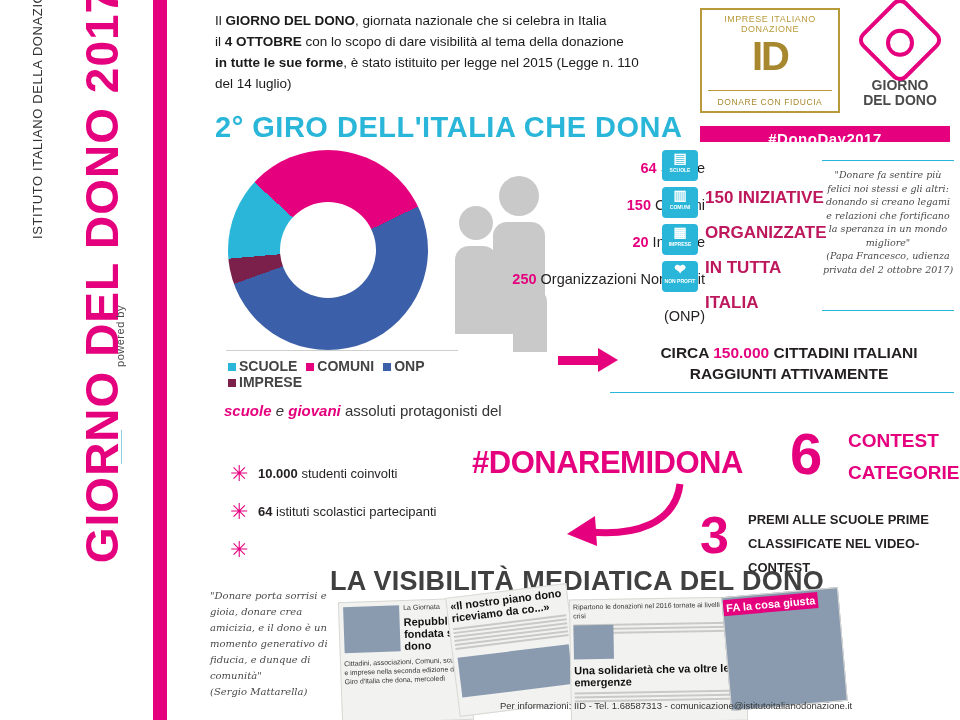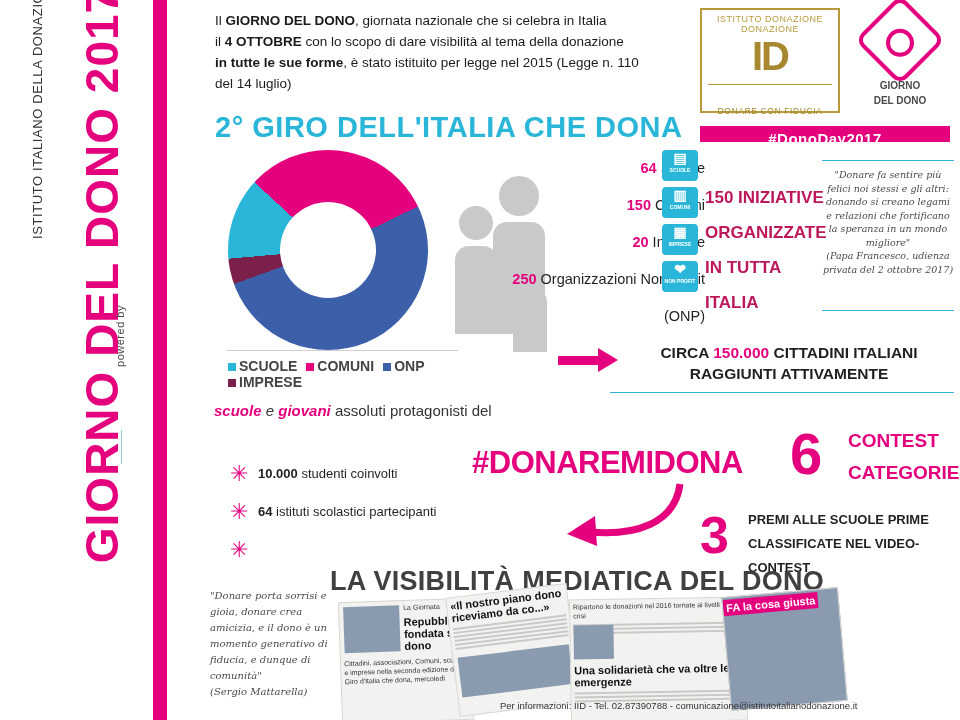--- a/index.html
+++ b/index.html
@@ -25,27 +25,27 @@
   .intro{position:absolute;left:215px;top:10px;width:480px;font-size:13.5px;line-height:21px;color:#1b1b1b;}
   .intro b{font-weight:bold;}
 
   
   .logobox{position:absolute;left:700px;top:8px;width:250px;height:110px;}
   .iid-logo{position:absolute;left:0;top:0;width:140px;height:105px;border:2px solid #b99a3a;
       box-sizing:border-box;text-align:center;}
   .iid-logo .ring{font-size:9px;color:#b99a3a;letter-spacing:.5px;margin-top:4px;}
   .iid-logo .idtxt{font-size:40px;font-weight:bold;color:#a8882e;line-height:44px;letter-spacing:-2px;}
   .iid-logo .sub{font-size:8.5px;color:#a8882e;letter-spacing:.6px;border-top:1px solid #b99a3a;
-      margin:6px 6px 0;padding-top:21px;}
+      margin:12px 6px 0;padding-top:6px;}
   .gdd-logo{position:absolute;left:150px;top:0;width:100px;height:105px;}
   .gdd-logo .diamond{width:56px;height:56px;margin:0 auto;border:4px solid #e5007e;
       border-radius:10px;transform:rotate(45deg);position:relative;}
   .gdd-logo .diamond:after{content:"";position:absolute;left:16px;top:16px;width:20px;height:20px;
       border:4px solid #e5007e;border-radius:50%;}
-  .gdd-logo .txt{text-align:center;font-size:10px;font-weight:bold;color:#4a4a4a;line-height:15px;margin-top:6px;}
+  .gdd-logo .txt{text-align:center;font-size:14px;font-weight:bold;color:#4a4a4a;line-height:15px;margin-top:6px;}
   .hashtag-bar{position:absolute;left:700px;top:126px;width:250px;height:16px;background:#e5007e;
       color:#fff;font-size:15px;font-weight:bold;text-align:center;line-height:26px;letter-spacing:.5px;}
 
   
   .giro{position:absolute;left:215px;top:105px;font-size:29px;font-weight:bold;color:#29b6d8;letter-spacing:.5px;margin-top:6px;}
 
   
   .donut-wrap{position:absolute;left:228px;top:150px;width:210px;height:230px;}
   .donut{position:absolute;left:0;top:0;width:200px;height:200px;border-radius:50%;}
   .donut .hole{position:absolute;left:52px;top:52px;width:96px;height:96px;border-radius:50%;background:#fff;}
@@ -83,21 +83,21 @@
   .arrow1{position:absolute;left:558px;top:348px;width:60px;height:24px;}
   .arrow1 .shaft{position:absolute;left:0;top:8px;width:42px;height:9px;background:#e5007e;}
   .arrow1 .head{position:absolute;left:40px;top:0;width:0;height:0;
       border-top:12px solid transparent;border-bottom:12px solid transparent;border-left:20px solid #e5007e;}
   .circa{position:absolute;left:624px;top:342px;width:330px;text-align:center;font-size:15.5px;
       font-weight:bold;line-height:21px;color:#231f20;}
   .circa .n{color:#e5007e;}
   .circa-line{position:absolute;left:610px;top:392px;width:344px;height:1px;background:#29b6d8;}
 
   
-  .scuole-txt{position:absolute;left:214px;top:400px;width:300px;font-size:15px;line-height:21px;color:#333;}
+  .scuole-txt{position:absolute;left:224px;top:400px;width:300px;font-size:15px;line-height:21px;color:#333;}
   .scuole-txt .hi{color:#e5007e;font-style:italic;font-weight:bold;}
   .scuole-txt .it{font-style:italic;}
   .bullets{position:absolute;left:230px;top:455px;width:300px;font-size:13px;line-height:20px;}
   .bullet{display:flex;align-items:center;height:38px;}
   .aster{color:#e5007e;font-size:22px;width:28px;}
   .bullets .n{font-weight:bold;}
 
   
   .hash-big{position:absolute;left:472px;top:445px;font-size:31px;font-weight:bold;color:#e5007e;letter-spacing:-.5px;}
   .curve-arrow{position:absolute;left:555px;top:478px;width:130px;height:70px;}
@@ -148,21 +148,21 @@
 
   <div class="intro">
     <span>Il </span><b>GIORNO DEL DONO</b><span>, giornata nazionale che si celebra in Italia</span><br>
     <span>il </span><b>4 OTTOBRE</b><span> con lo scopo di dare visibilità al tema della donazione</span><br>
     <b>in tutte le sue forme</b><span>, è stato istituito per legge nel 2015 (Legge n. 110</span><br>
     <span>del 14 luglio)</span>
   </div>
 
   <div class="logobox">
     <div class="iid-logo">
-      <div class="ring">ISTITUTO DONAZIONE DONAZIONE</div>
+      <div class="ring">IMPRESE ITALIANO DONAZIONE</div>
       <div class="idtxt">ID</div>
       <div class="sub">DONARE CON FIDUCIA</div>
     </div>
     <div class="gdd-logo">
       <div class="diamond"></div>
       <div class="txt">
         <div>GIORNO</div>
         <div>DEL DONO</div>
       </div>
     </div>
@@ -295,14 +295,14 @@
           <div></div>
           <div></div>
           <div></div>
         </div>
     </div>
     <div class="clip photo" style="left:386px;top:2px;width:115px;height:112px;transform:rotate(-5deg);">
       <div class="big" style="color:#fff;background:#e5007e;display:inline-block;">FA la cosa giusta</div>
     </div>
   </div>
 
-  <div class="footer">Per informazioni: IID - Tel. 02.87390788 - comunicazione@istitutoitalianodonazione.it</div>
+  <div class="footer">Per informazioni: IID - Tel. 1.68587313 - comunicazione@istitutoitalianodonazione.it</div>
 </div>
 
 </body></html>

